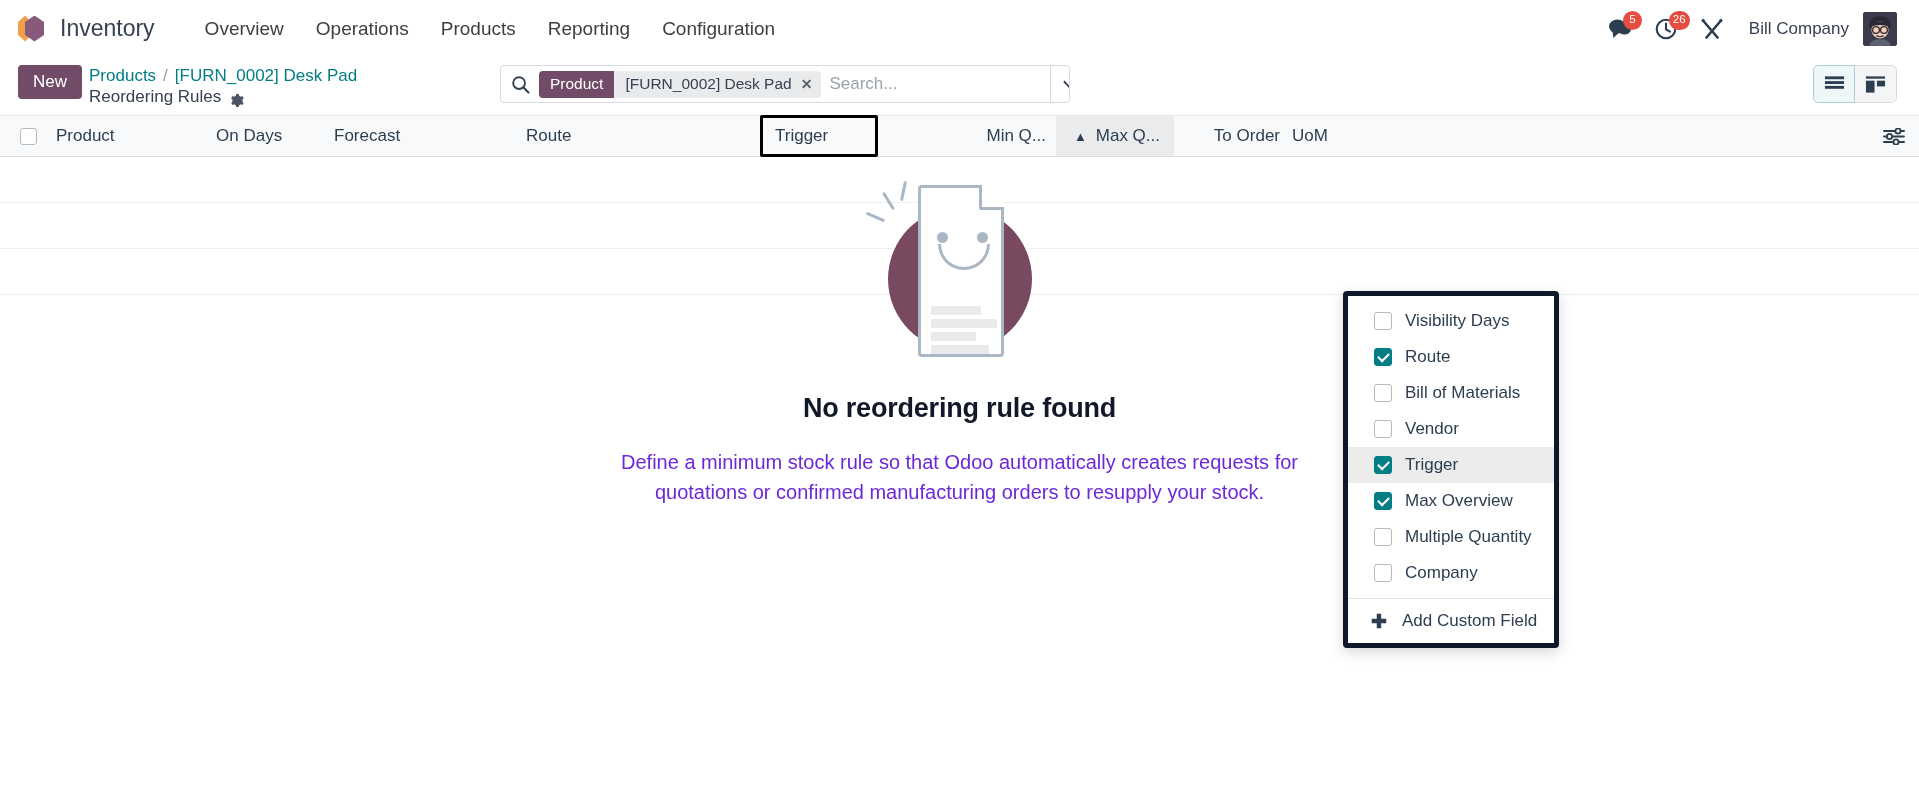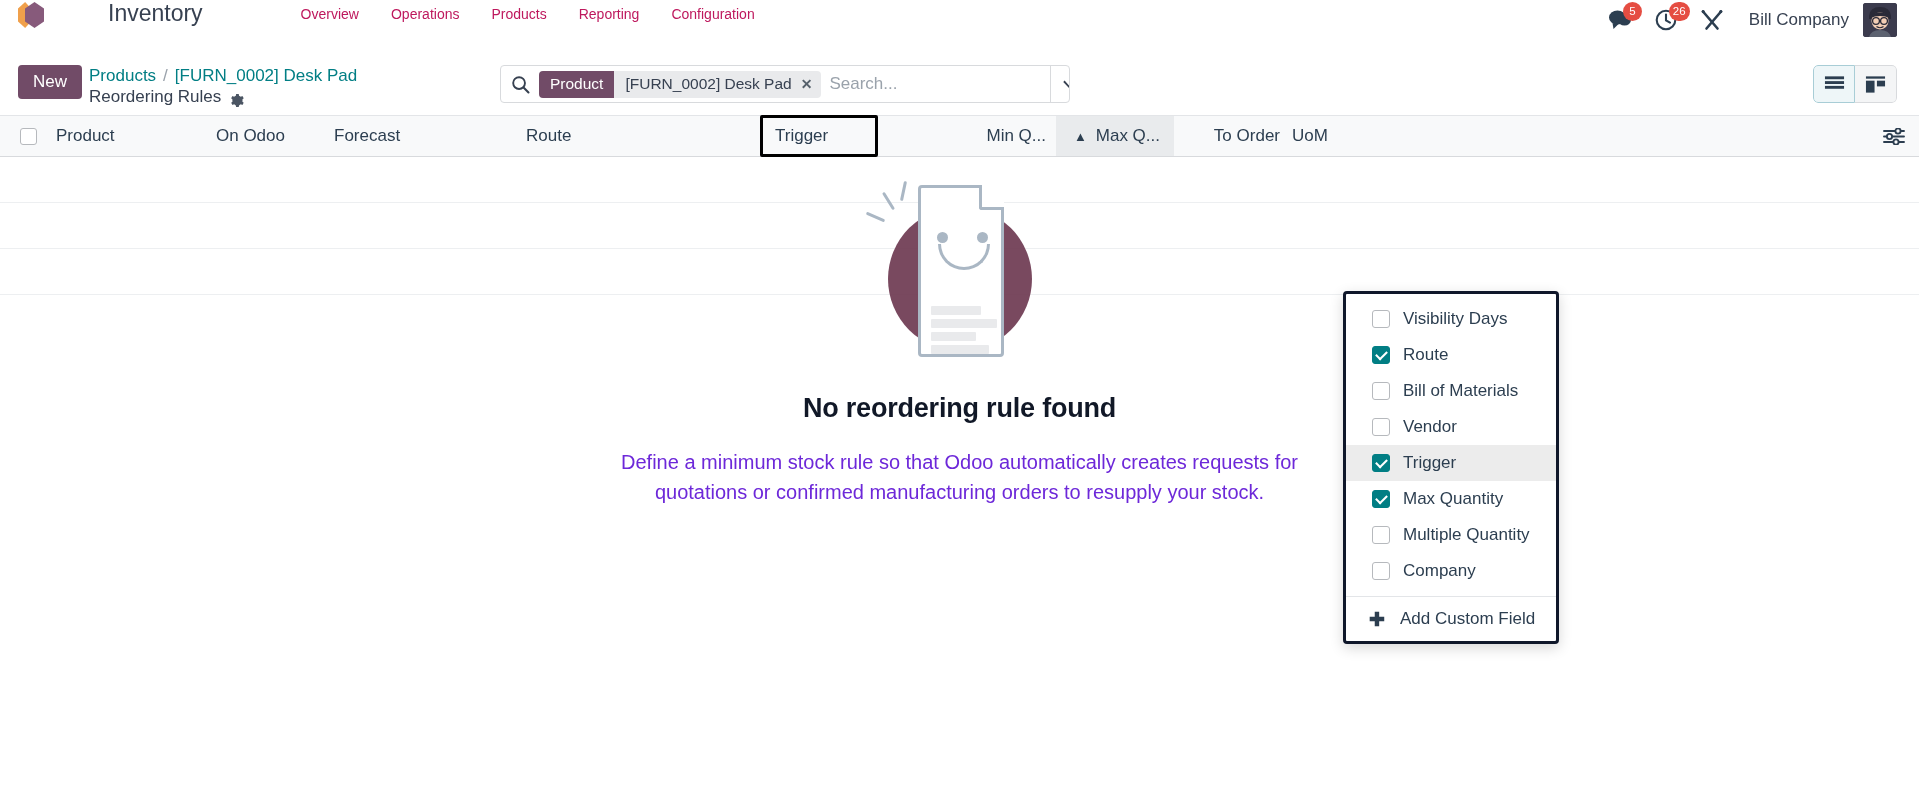--- a/index.html
+++ b/index.html
@@ -8,25 +8,24 @@
     font-family: "Liberation Sans", sans-serif;
     background: #ffffff;
     color: #374151;
     overflow: hidden;
   }
 
   
   .navbar {
     height: 57px;
     display: flex;
-    align-items: flex-start;
+    align-items: center;
     padding: 0 22px 0 18px;
     background: #ffffff;
     position: relative;
-    gap: 48px;
   }
   .brand-logo {
     width: 28px; height: 30px;
     position: relative;
     margin-right: 14px;
     flex: 0 0 auto;
   }
   .brand-logo .hex-a {
     position: absolute; left: 0; top: 2px;
     width: 13px; height: 26px;
@@ -40,22 +39,22 @@
     clip-path: polygon(50% 0, 100% 25%, 100% 75%, 50% 100%, 0 75%, 0 25%);
   }
   .app-name {
     font-size: 23px;
     color: #374151;
     margin-right: 34px;
     white-space: nowrap;
   }
   .nav-menu { display: flex; align-items: center; gap: 0; }
   .nav-item {
-    font-size: 14px;
-    color: #be185d;
+    font-size: 19px;
+    color: #404040;
     padding: 6px 16px;
     white-space: nowrap;
     cursor: pointer;
     border-radius: 3px;
   }
   .nav-right {
     margin-left: auto;
     display: flex;
     align-items: center;
     gap: 0;
@@ -355,21 +354,21 @@
     margin-top: 24px;
     max-width: 700px;
   }
 
   
   .optional-dropdown {
     position: absolute;
     left: 1343px; top: 176px;
     width: 216px;
     background: #ffffff;
-    border: 3px solid #0f172a;
+    border: 5px solid #0f172a;
     border-radius: 4px;
     box-shadow: 0 4px 14px rgba(0,0,0,.16);
     padding: 7px 0 0 0;
     z-index: 50;
   }
   .dd-item {
     display: flex;
     align-items: center;
     gap: 13px;
     padding: 6px 14px 6px 26px;
@@ -527,21 +526,21 @@
   </div>
 </div>
 
 <div class="table-area">
 
   <div class="thead">
     <div class="th th-check">
       <span class="hdr-checkbox"></span>
     </div>
     <div class="th th-product">Product</div>
-    <div class="th th-onhand">On Odoo</div>
+    <div class="th th-onhand">On Days</div>
     <div class="th th-forecast">Forecast</div>
     <div class="th th-route">Route</div>
     <div class="th th-trigger">
       <span class="trigger-box">
         <span>Trigger</span>
       </span>
     </div>
     <div class="th th-minq">Min Q...</div>
     <div class="th th-maxq">
       <span class="sort-caret">▲</span>
@@ -604,21 +603,21 @@
     <div class="dd-item">
       <span class="dd-check"></span>
       <span>Vendor</span>
     </div>
     <div class="dd-item hover">
       <span class="dd-check checked"></span>
       <span>Trigger</span>
     </div>
     <div class="dd-item">
       <span class="dd-check checked"></span>
-      <span>Max Quantity</span>
+      <span>Max Overview</span>
     </div>
     <div class="dd-item">
       <span class="dd-check"></span>
       <span>Multiple Quantity</span>
     </div>
     <div class="dd-item">
       <span class="dd-check"></span>
       <span>Company</span>
     </div>
     <div class="dd-divider"></div>

